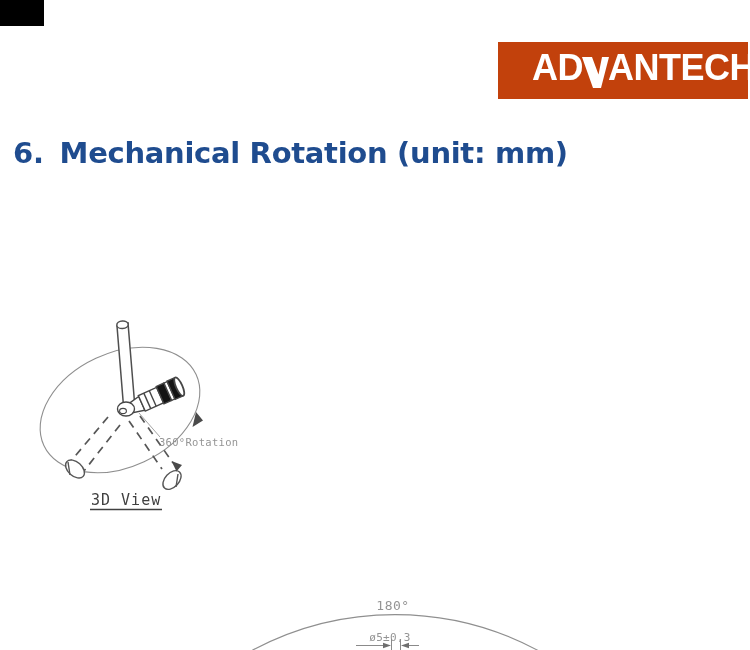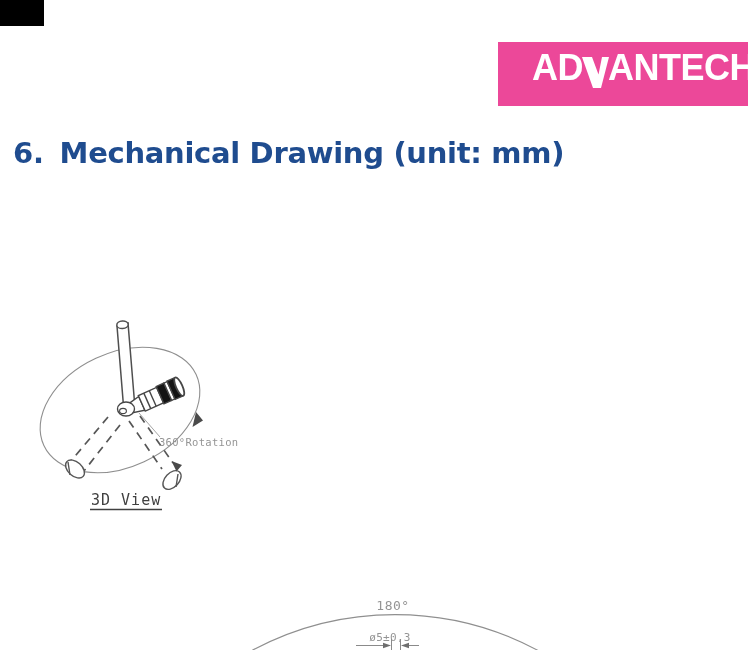--- a/index.html
+++ b/index.html
@@ -6,22 +6,22 @@
   body{
     width:750px;height:650px;position:relative;overflow:hidden;
     background:#ffffff;font-family:"Liberation Sans",sans-serif;
   }
   
   .corner-mark{
     position:absolute;left:0;top:0;width:44px;height:26px;background:#000;
   }
   
   .logo-box{
-    position:absolute;left:498px;top:42px;width:250px;height:64px;
-    background:#ec4899;overflow:hidden;
+    position:absolute;left:498px;top:42px;width:250px;height:57px;
+    background:#c2410c;overflow:hidden;
     display:flex;align-items:flex-start;padding-left:34px;box-sizing:border-box;
   }
   .logo-text{
     display:flex;align-items:flex-start;margin-top:8px;
     color:#ffffff;font-family:"Liberation Sans",sans-serif;
     font-weight:700;font-size:36px;line-height:36px;letter-spacing:-0.5px;
     white-space:nowrap;
   }
   .logo-v{width:27px;height:31px;margin:7px -1px 0 -1px;flex:0 0 auto;}
   
@@ -46,21 +46,21 @@
     <span>AD</span>
     <svg class="logo-v" viewBox="0 0 27 31">
       <path d="M0,0 L10,0 L16.5,17.5 L20,0 L27,0 L19,31 L11,31 Z" fill="#ffffff"></path>
     </svg>
     <span>ANTECH</span>
   </div>
 </div>
 
 <div class="heading">
   <span class="num">6.</span>
-  <span>Mechanical Drawing (unit: mm)</span>
+  <span>Mechanical Rotation (unit: mm)</span>
 </div>
 
 <svg class="drawing" width="750" height="650" viewBox="0 0 750 650">
 
   <g>
 
     <ellipse cx="120" cy="410" rx="84" ry="57" transform="rotate(-25 120 410)" fill="none" stroke="#8f8f8f" stroke-width="1.1"></ellipse>
 
     <path d="M196,412 L192.5,427 L203,420.5 Z" fill="#4a4a4a"></path>
 

